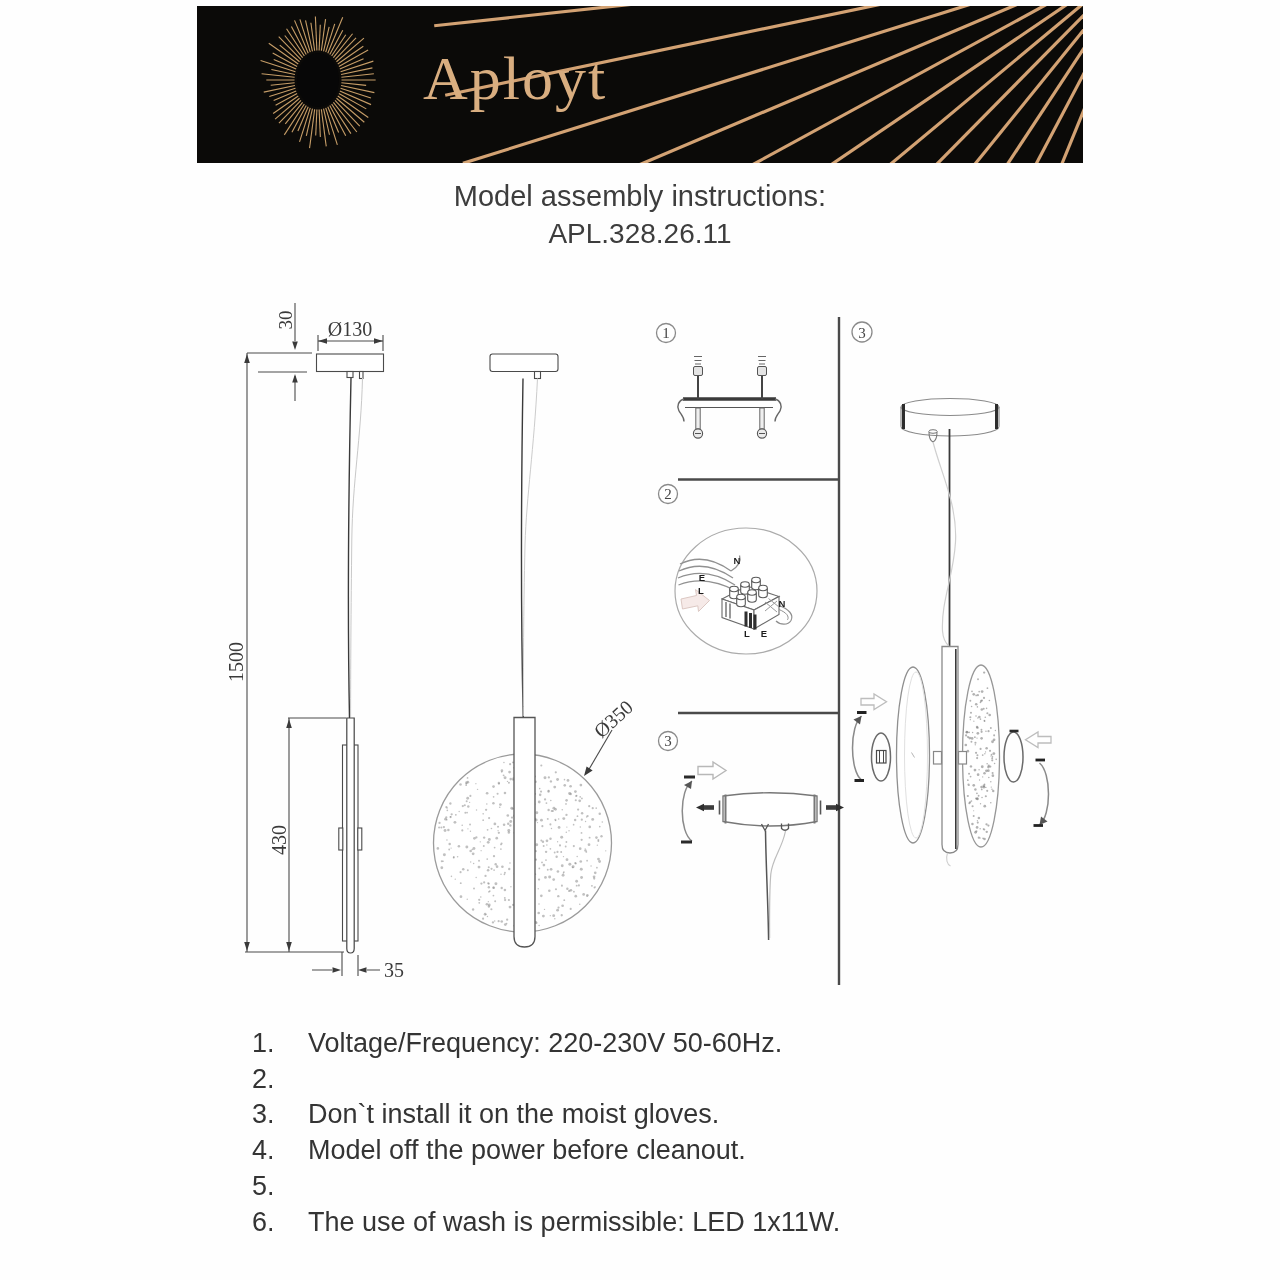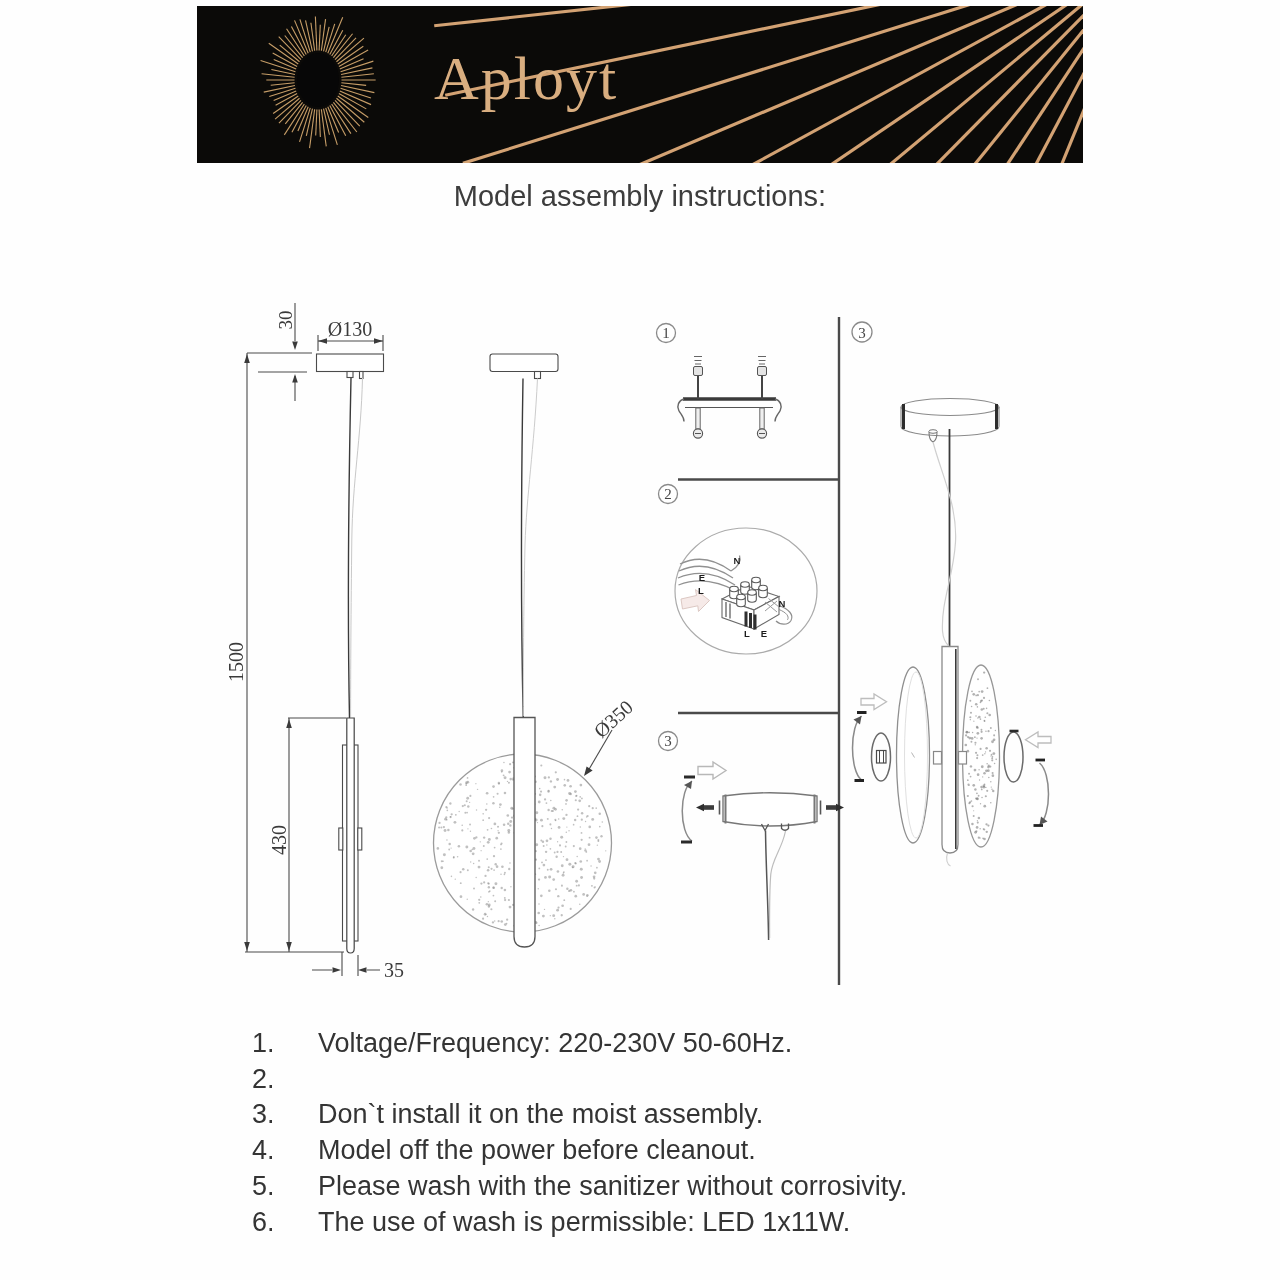--- a/index.html
+++ b/index.html
@@ -1,34 +1,34 @@
 <!DOCTYPE html>
 <html><head>
 <meta charset="utf-8">
 <style>
   html,body{margin:0;padding:0;background:#fff;}
   .page{position:relative;width:1280px;height:1280px;background:#fefefe;overflow:hidden;
         font-family:"Liberation Sans",sans-serif;}
   .banner{position:absolute;left:197px;top:6px;width:886px;height:157px;background:#0b0a08;overflow:hidden;}
   .banner svg{position:absolute;left:0;top:0;}
-  .brand{position:absolute;left:237px;top:36px;font-family:"Liberation Serif",serif;
+  .brand{position:absolute;left:226px;top:36px;font-family:"Liberation Serif",serif;
          font-size:62px;line-height:72px;font-weight:400;letter-spacing:2px;color:#d9ae80;}
   .titleblock{position:absolute;left:0;top:178px;width:1280px;text-align:center;color:#3d3d3d;}
   .titleblock .t1{font-size:29px;line-height:37px;}
   .titleblock .t2{font-size:28px;line-height:37px;}
   svg.drawing{position:absolute;left:0;top:0;}
   .dim{font-family:"Liberation Serif",serif;font-size:20px;fill:#3a3a3a;}
   .dim30{font-size:19px;}
   .stepnum{font-family:"Liberation Serif",serif;font-size:15px;fill:#444;}
   .wlab{font-family:"Liberation Sans",sans-serif;font-size:9.5px;font-weight:bold;fill:#1c1c1c;}
   .ah{fill:#3a3a3a;}
   .instructions{position:absolute;left:252px;top:1026px;width:840px;color:#343434;}
   .irow{display:flex;line-height:35.7px;font-size:27px;}
   .irow .num{width:34px;flex:0 0 34px;}
-  .irow .txt{margin-left:32px;}
+  .irow .txt{margin-left:22px;}
 </style>
 </head>
 <body>
 
 <div class="page">
 
   <div class="banner">
     <svg width="886" height="157" viewBox="0 0 886 157">
       <g id="fan-rays">
           <line x1="953" y1="-58" x2="815.6175233288877" y2="648.771572082318" stroke="#d3a273" stroke-width="3.2"></line>
@@ -114,20 +114,21 @@
           <line x1="144.07538774809453" y1="68.41750100021017" x2="175.40241591652685" y2="61.838093272105176" stroke="#c79e68" stroke-width="1.1"></line>
           <line x1="144.39362250180164" y1="71.19627166087213" x2="176.8752906610195" y2="67.8118321562472" stroke="#c79e68" stroke-width="1.1"></line>
         </g>
       <ellipse cx="121" cy="74" rx="21" ry="27" fill="#070707"></ellipse>
     </svg>
     <div class="brand">Aployt</div>
   </div>
 
   <div class="titleblock">
     <div class="t1">Model assembly instructions:</div>
+    <div class="t2">APL.328.26.11</div>
   </div>
 
   <svg class="drawing" width="1280" height="1280" viewBox="0 0 1280 1280">
 
     <g stroke="#4a4a4a" stroke-width="1.1" fill="none">
       <path d="M247 353 H312"></path>
       <rect x="316.5" y="354" width="67" height="17.5" fill="#fff"></rect>
       <path d="M318 335 V351 M383 335 V351"></path>
       <path d="M318 341 H383"></path>
       <polygon class="ah" points="318,341 327,338.2 327,343.8" stroke="none"></polygon>
@@ -899,28 +900,27 @@
   <div class="instructions">
     <div class="irow">
       <span class="num">1.</span>
       <span class="txt">Voltage/Frequency: 220-230V 50-60Hz.</span>
     </div>
     <div class="irow">
       <span class="num">2.</span>
     </div>
     <div class="irow">
       <span class="num">3.</span>
-      <span class="txt">Don`t install it on the moist assembly.</span>
+      <span class="txt">Don`t install it on the moist gloves.</span>
     </div>
     <div class="irow">
       <span class="num">4.</span>
       <span class="txt">Model off the power before cleanout.</span>
     </div>
     <div class="irow">
       <span class="num">5.</span>
-      <span class="txt">Please wash with the sanitizer without corrosivity.</span>
     </div>
     <div class="irow">
       <span class="num">6.</span>
       <span class="txt">The use of wash is permissible: LED 1x11W.</span>
     </div>
   </div>
 </div>
 
 </body></html>

